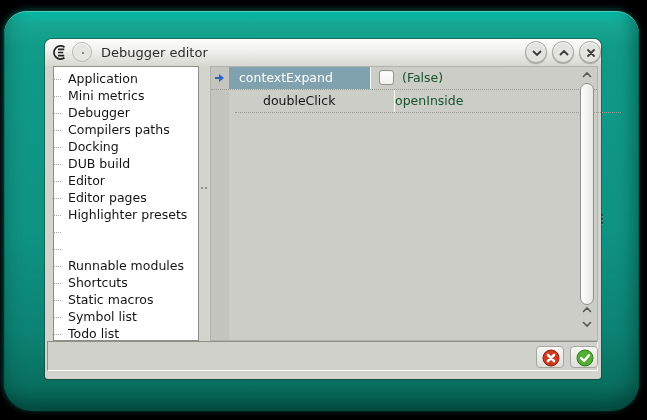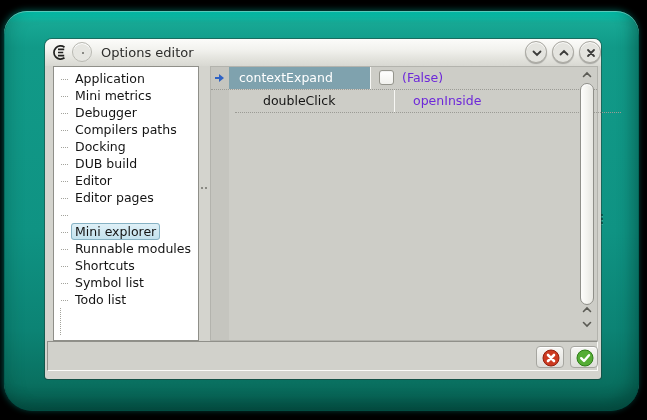--- a/index.html
+++ b/index.html
@@ -41,21 +41,21 @@
   .tb-min { left:480px; } .tb-max { left:507px; } .tb-close { left:534px; }
 
   
   .content { position:absolute; left:0; top:27px; width:556px; height:313px; }
 
   
   .tree { position:absolute; left:8px; top:0; width:146px; height:275px;
     background:#fff; border:1px solid #8f8f89; overflow:hidden; padding-top:3px; }
   .tree-vline { position:absolute; left:6px; top:6px; height:262px; width:0;
     border-left:1px dotted #a3a39c; }
-  .tree-item { position:relative; height:17px; line-height:17px; padding-left:7px;
+  .tree-item { position:relative; height:17px; line-height:17px; 
     font-size:12.5px; color:#141414; white-space:nowrap; background:#fff; }
   .tree-item .dash { display:inline-block; width:7px; height:1px; border-top:1px dotted #a3a39c;
     vertical-align:middle; margin-right:3px; }
   .tree-item .lbl { padding:0 3px; border-radius:3px; border:1px solid transparent; }
   .tree-item.selected .lbl { background:linear-gradient(180deg,#dff0f7,#c3e2ee);
     border:1px solid #86b2c4; }
 
   
   .splitter-grip { position:absolute; left:156px; top:121px; width:8px; height:3px; }
   .splitter-grip i { float:left; width:2px; height:2px; margin-right:2px; background:#8a8a84; }
@@ -64,21 +64,21 @@
   .grid { position:absolute; left:165px; top:0; width:388px; height:275px;
     background:#cdcdc7; border:1px solid #b3b3ad; }
   .grid-gutter-bg { position:absolute; left:0; top:0; width:18px; height:273px; background:#c5c5bf; }
   .grid-row { position:absolute; left:0; width:386px; height:23px;
     border-bottom:1px dotted #9b9b95; font-size:12.5px; }
   .grid-row .gutter { position:absolute; left:0; top:0; width:18px; height:22px; }
   .grid-row .name { position:absolute; left:18px; top:0; width:141px; height:22px;
     line-height:22px; padding-left:10px; color:#141414; overflow:hidden; }
   .grid-row.selected .name { background:#7fa2ae; color:#fff; }
   .grid-row .value { position:absolute; left:159px; top:0; width:209px; height:22px;
-    line-height:22px; border-left:1px solid #f7f7f4; padding-left:18px; color:#6d28d9; }
+    line-height:22px; border-left:1px solid #f7f7f4; padding-left:0; color:#14532d; }
   .row-arrow { position:absolute; left:3px; top:6px; }
   .checkbox { position:absolute; left:8px; top:3px; width:15px; height:15px;
     border:1px solid #95958d; border-radius:3px;
     background:linear-gradient(180deg,#ffffff,#f1f1ed); box-shadow:inset 0 1px 1px rgba(0,0,0,.06); }
   .checkbox + span { position:absolute; left:31px; top:0; }
 
   
   .scrollbar { position:absolute; right:0; top:0; width:19px; height:273px; }
   .sb-arrow { position:absolute; left:3px; }
   .sb-up { top:2px; } .sb-bup { bottom:24px; } .sb-bdn { bottom:10px; }
@@ -111,21 +111,21 @@
     <div class="client">
 
       <div class="titlebar">
         <svg class="app-icon" width="17" height="17" viewBox="0 0 17 17">
           <path d="M13.5 3.2 A6.6 6.6 0 1 0 13.5 13.8" fill="none" stroke="#222220" stroke-width="1.7"></path>
           <path d="M7 5.4 h6.2 M7 8.5 h5.2 M7 11.6 h6.2" stroke="#222220" stroke-width="1.6"></path>
         </svg>
         <div class="menu-btn">
             <i></i>
           </div>
-        <div class="win-title">Options editor</div>
+        <div class="win-title">Debugger editor</div>
 
         <div class="tb-btn tb-min">
           <svg width="14" height="14" viewBox="0 0 14 14">
             <path d="M3.5 5.5 L7 9 L10.5 5.5" fill="none" stroke="#3c3c3a" stroke-width="1.8" stroke-linecap="round"></path>
             </svg>
         </div>
         <div class="tb-btn tb-max">
           <svg width="14" height="14" viewBox="0 0 14 14">
             <path d="M3.5 8.5 L7 5 L10.5 8.5" fill="none" stroke="#3c3c3a" stroke-width="1.8" stroke-linecap="round"></path>
             </svg>
@@ -142,24 +142,26 @@
         <div class="tree">
           <div class="tree-vline"></div>
           <div class="tree-item"><span class="dash"></span><span class="lbl">Application</span></div>
           <div class="tree-item"><span class="dash"></span><span class="lbl">Mini metrics</span></div>
           <div class="tree-item"><span class="dash"></span><span class="lbl">Debugger</span></div>
           <div class="tree-item"><span class="dash"></span><span class="lbl">Compilers paths</span></div>
           <div class="tree-item"><span class="dash"></span><span class="lbl">Docking</span></div>
           <div class="tree-item"><span class="dash"></span><span class="lbl">DUB build</span></div>
           <div class="tree-item"><span class="dash"></span><span class="lbl">Editor</span></div>
           <div class="tree-item"><span class="dash"></span><span class="lbl">Editor pages</span></div>
+          <div class="tree-item"><span class="dash"></span><span class="lbl">Highlighter presets</span></div>
           <div class="tree-item"><span class="dash"></span></div>
-          <div class="tree-item selected"><span class="dash"></span><span class="lbl">Mini explorer</span></div>
+          <div class="tree-item selected"><span class="dash"></span></div>
           <div class="tree-item"><span class="dash"></span><span class="lbl">Runnable modules</span></div>
           <div class="tree-item"><span class="dash"></span><span class="lbl">Shortcuts</span></div>
+          <div class="tree-item"><span class="dash"></span><span class="lbl">Static macros</span></div>
           <div class="tree-item"><span class="dash"></span><span class="lbl">Symbol list</span></div>
           <div class="tree-item"><span class="dash"></span><span class="lbl">Todo list</span></div>
         </div>
 
         <div class="splitter-grip">
             <i></i>
             <i></i>
           </div>
 
         <div class="grid">

